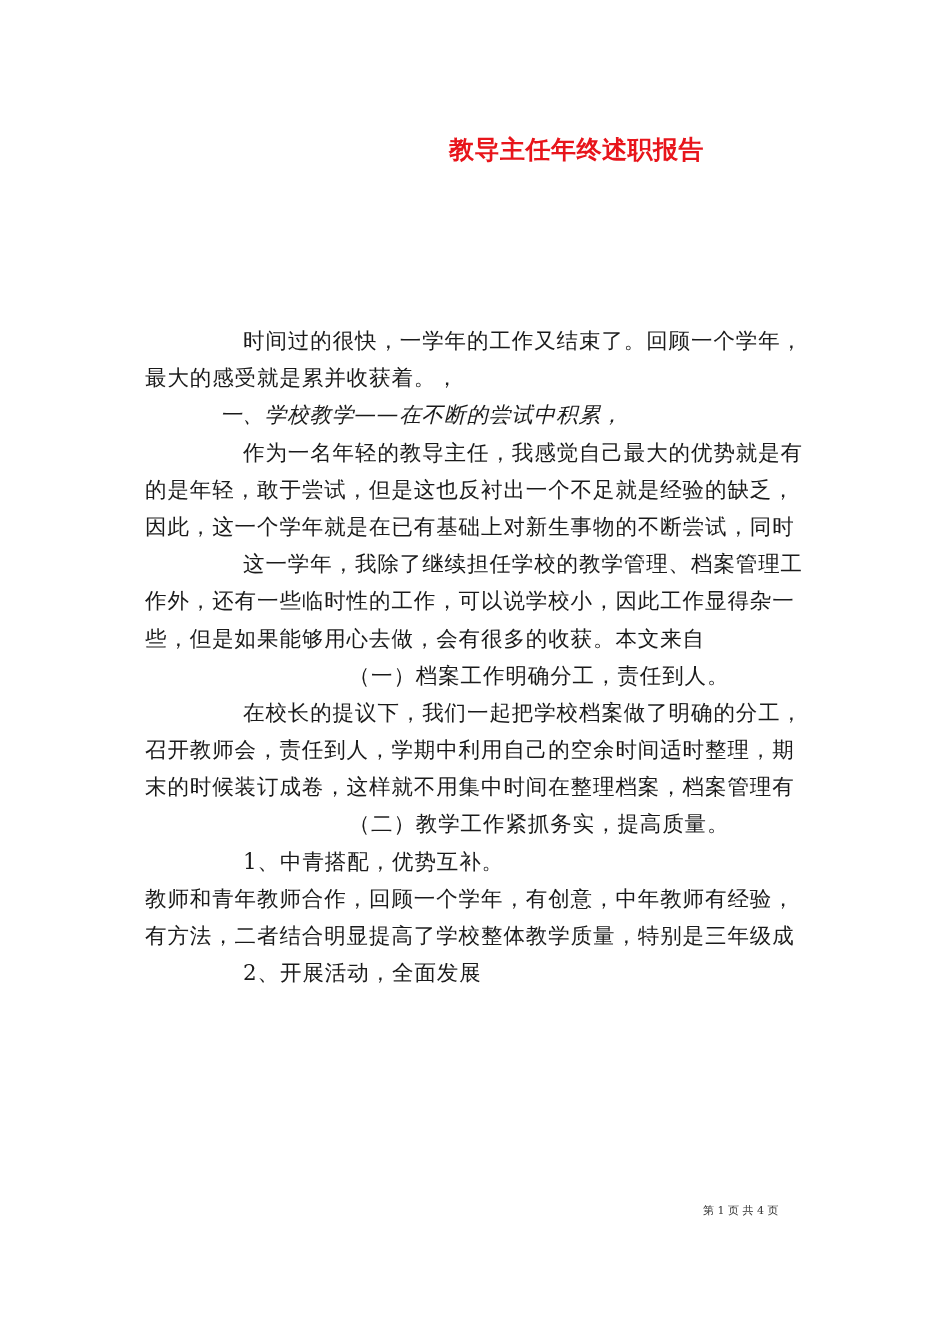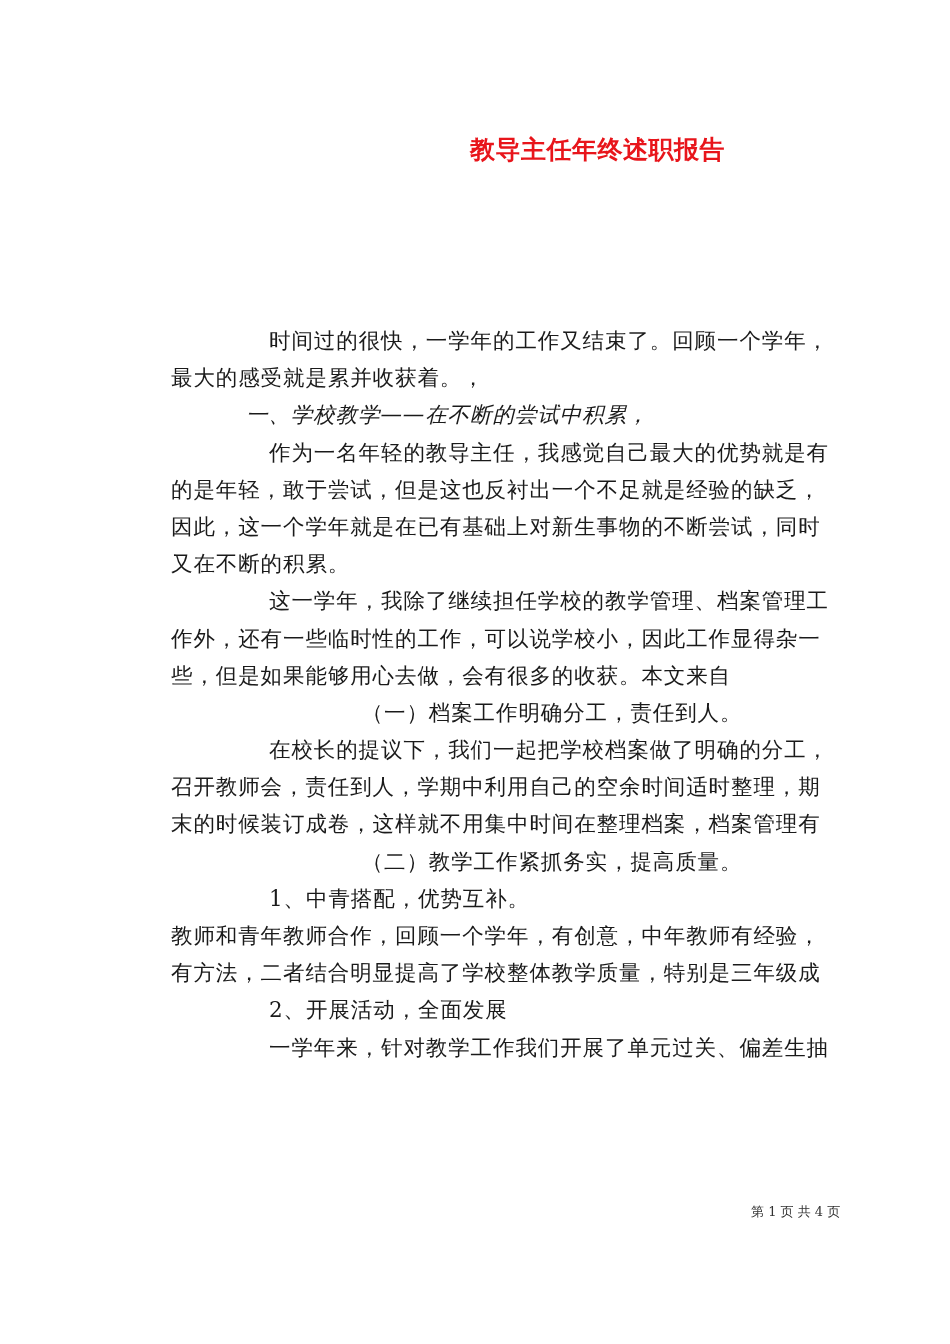--- a/index.html
+++ b/index.html
@@ -18,78 +18,75 @@
     .page {
       position: absolute;
       left: 0; top: 0;
       width: 950px;
       height: 1344px;
       background: #ffffff;
     }
     .title {
       position: absolute;
       top: 133px;
-      left: 470px;
+      left: 449px;
       font-family: "DejaVu Sans", "Liberation Sans", sans-serif;
       font-weight: bold;
       font-size: 25px;
       letter-spacing: 0.5px;
       color: #e8151b;
       white-space: nowrap;
     }
     .body-text {
       position: absolute;
       top: 322px;
       left: 145px;
       width: 690px;
     }
     .line {
       height: 37.2px;
       line-height: 37.2px;
       font-size: 21.5px;
       white-space: nowrap;
       letter-spacing: 0.9px;
-      margin-left: 26px;
     }
     .indent-1 { padding-left: 98px; }
     .indent-h { padding-left: 98px; text-align: center; }
     .indent-3 { padding-left: 75px; font-style: italic; }
     .footer {
       position: absolute;
       top: 1203px;
-      left: 751px;
-      font-size: 13px;
+      left: 703px;
+      font-size: 11px;
       color: #333333;
       white-space: nowrap;
       font-family: "DejaVu Serif", "Liberation Serif", serif;
     }
   </style>
 </head>
 <body>
 
 <div class="page">
   <div class="title">教导主任年终述职报告</div>
 
   <div class="body-text">
     <div class="line indent-1">时间过的很快，一学年的工作又结束了。回顾一个学年，</div>
     <div class="line">最大的感受就是累并收获着。，</div>
     <div class="line indent-3">一、学校教学——在不断的尝试中积累，</div>
     <div class="line indent-1">作为一名年轻的教导主任，我感觉自己最大的优势就是有</div>
     <div class="line">的是年轻，敢于尝试，但是这也反衬出一个不足就是经验的缺乏，</div>
     <div class="line">因此，这一个学年就是在已有基础上对新生事物的不断尝试，同时</div>
-    <div class="line">又在不断的积累。</div>
     <div class="line indent-1">这一学年，我除了继续担任学校的教学管理、档案管理工</div>
     <div class="line">作外，还有一些临时性的工作，可以说学校小，因此工作显得杂一</div>
     <div class="line">些，但是如果能够用心去做，会有很多的收获。本文来自</div>
     <div class="line indent-h">（一）档案工作明确分工，责任到人。</div>
     <div class="line indent-1">在校长的提议下，我们一起把学校档案做了明确的分工，</div>
     <div class="line">召开教师会，责任到人，学期中利用自己的空余时间适时整理，期</div>
     <div class="line">末的时候装订成卷，这样就不用集中时间在整理档案，档案管理有</div>
     <div class="line indent-h">（二）教学工作紧抓务实，提高质量。</div>
     <div class="line indent-1">1、中青搭配，优势互补。</div>
     <div class="line">教师和青年教师合作，回顾一个学年，有创意，中年教师有经验，</div>
     <div class="line">有方法，二者结合明显提高了学校整体教学质量，特别是三年级成</div>
     <div class="line indent-1">2、开展活动，全面发展</div>
-    <div class="line indent-1">一学年来，针对教学工作我们开展了单元过关、偏差生抽</div>
   </div>
 
   <div class="footer">第 1 页 共 4 页</div>
 </div>
 
 </body></html>

